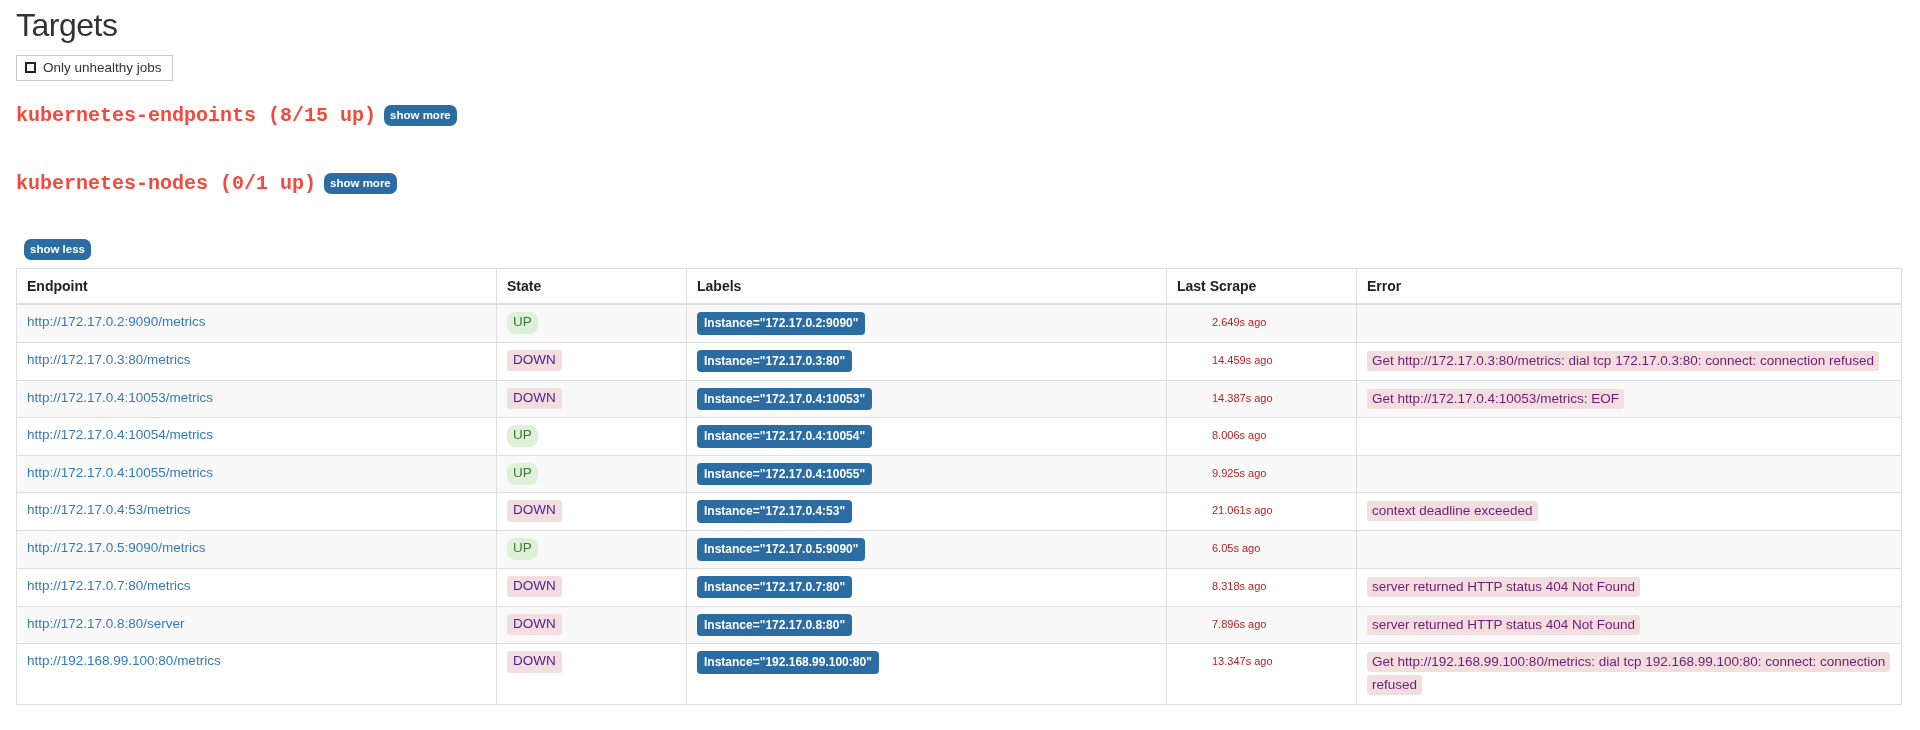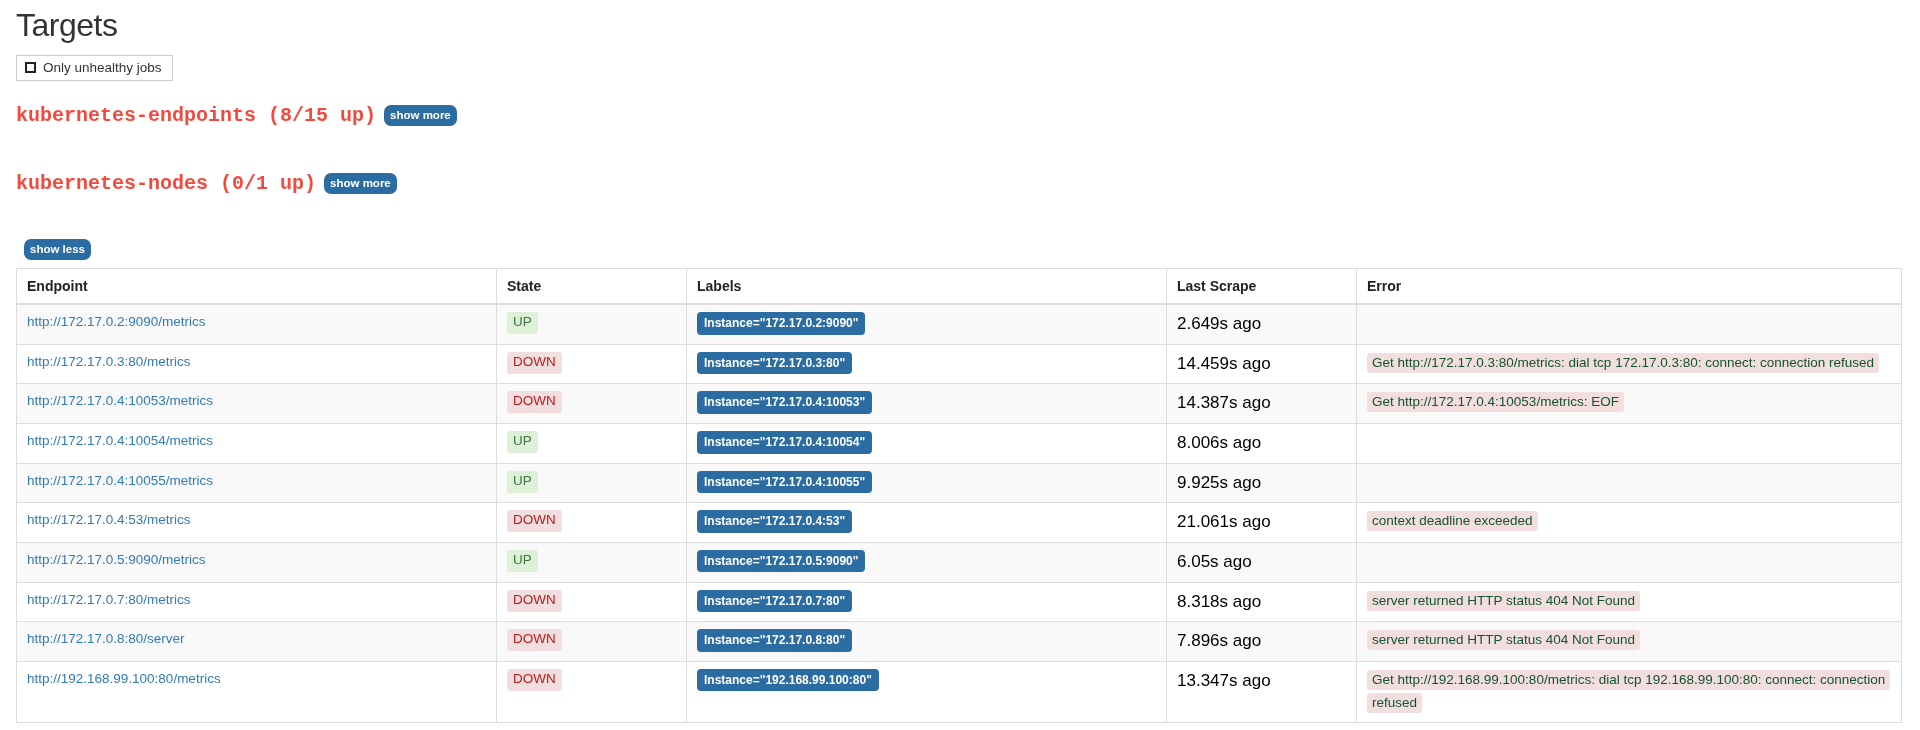--- a/index.html
+++ b/index.html
@@ -129,45 +129,47 @@
   .state-badge {
     display: inline-block;
     padding: 2px 6px 3px 6px;
     border-radius: 3px;
     font-size: 13.5px;
     line-height: 1.25;
   }
   .state-up {
     background: #dff0d8;
     color: #3c763d;
+    border-radius: 8px;
   }
   .state-down {
     background: #f2dede;
-    color: #b91c1c;
+    color: #4c1d95;
   }
   .label-badge {
     display: inline-block;
     background: #2b6ca3;
     color: #ffffff;
     font-size: 12px;
     font-weight: bold;
     padding: 4px 7px 4px 7px;
     border-radius: 4px;
     line-height: 1.2;
     font-family: "Liberation Sans", sans-serif;
     white-space: nowrap;
   }
   .scrape-text {
-    color: #000000;
-    font-size: 17px;
+    color: #b91c1c;
+    font-size: 11px;
+    margin-left: 35px;
   }
   .error-text {
     display: inline;
     background: #f2dede;
-    color: #14532d;
+    color: #701a75;
     padding: 2px 5px 3px 5px;
     border-radius: 3px;
     font-size: 13.5px;
     line-height: 1.7;
     box-decoration-break: clone;
     -webkit-box-decoration-break: clone;
   }
   .empty-cell { display: block; min-height: 19px; }
 </style>
 </head>

